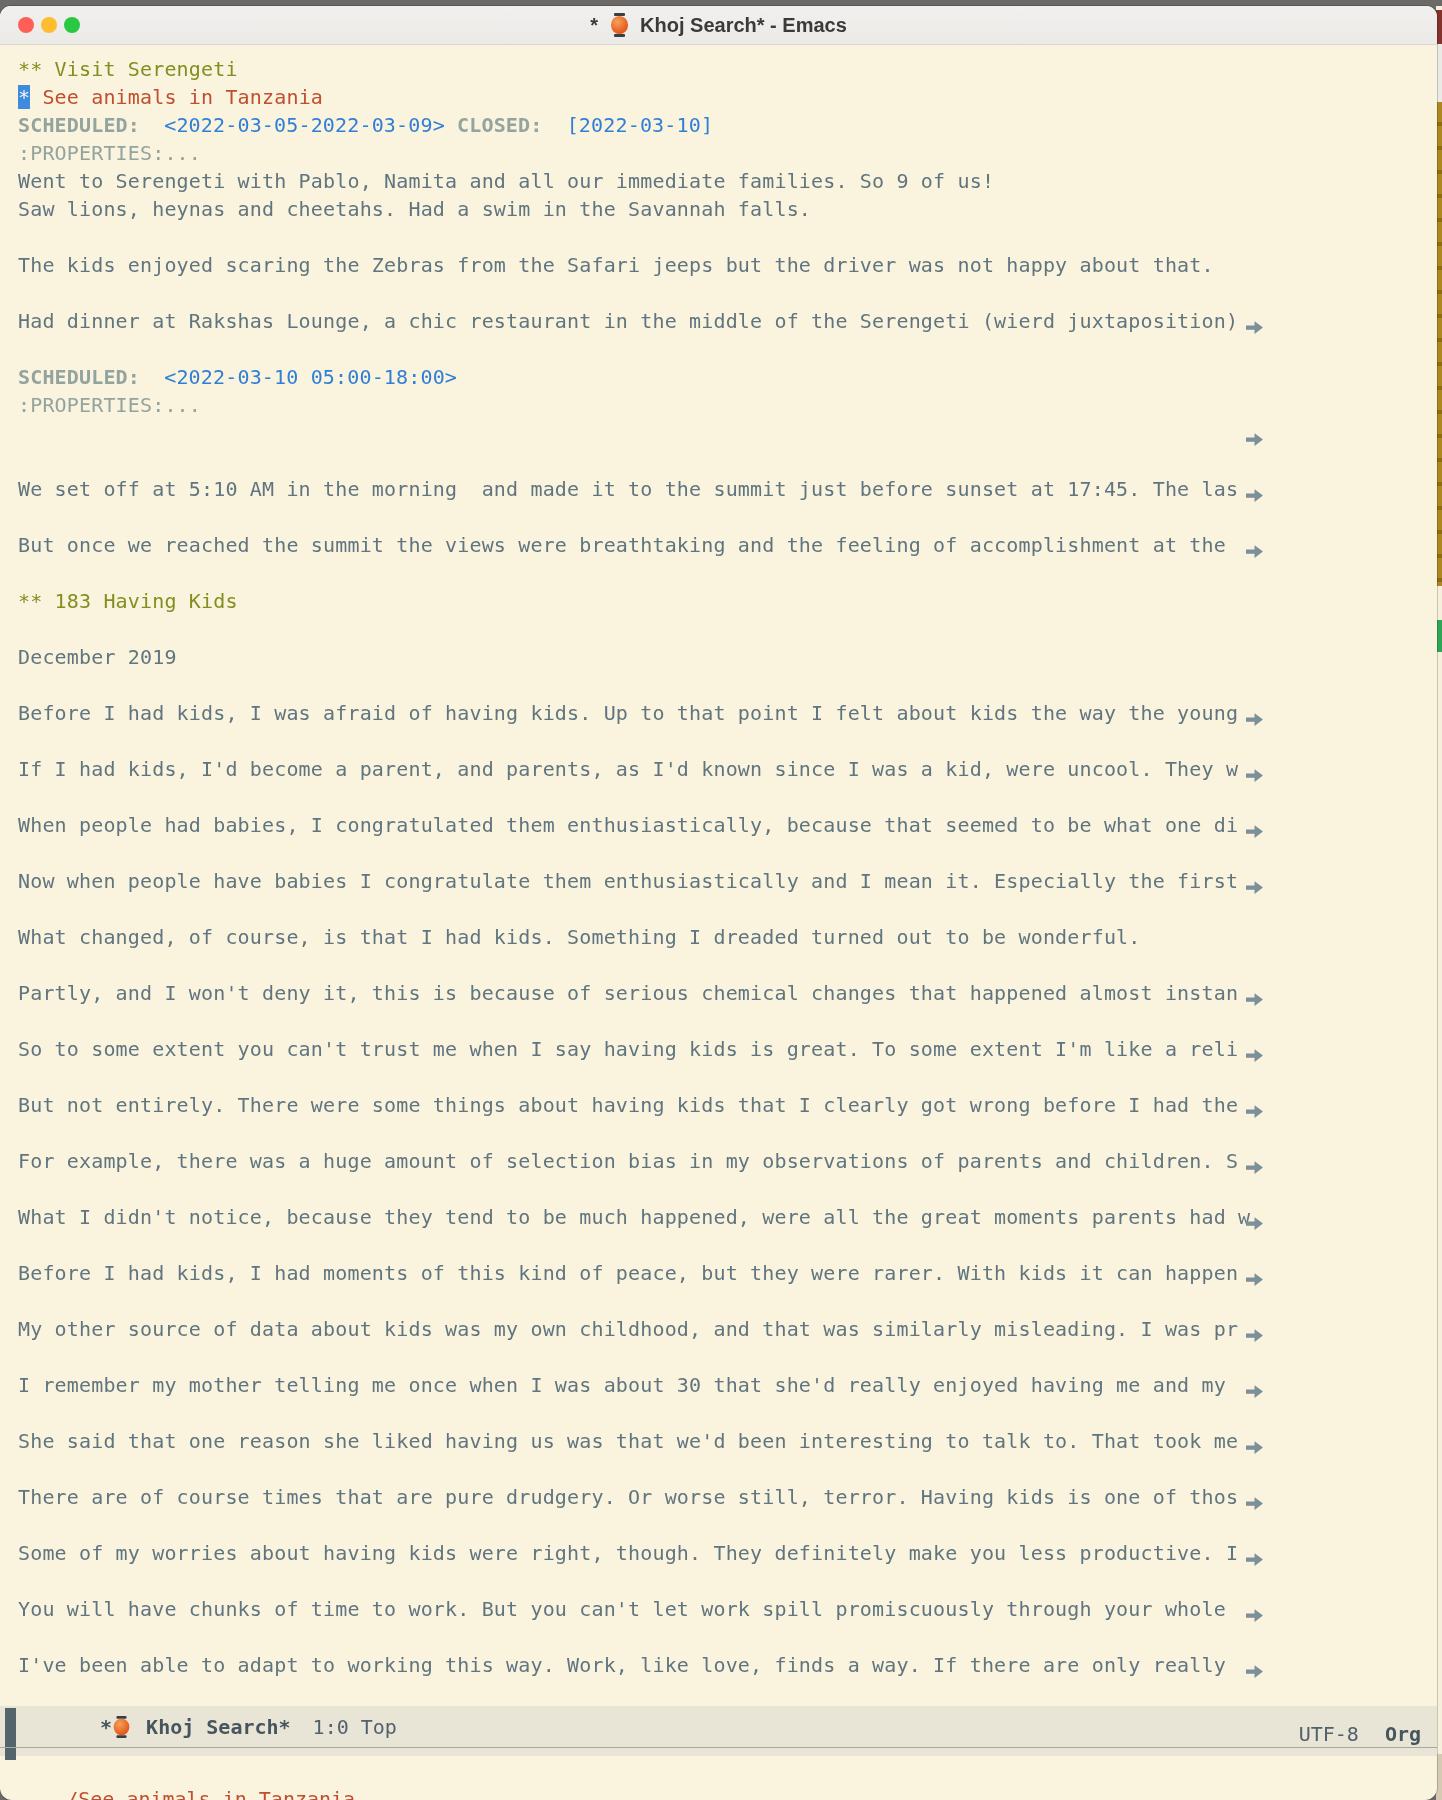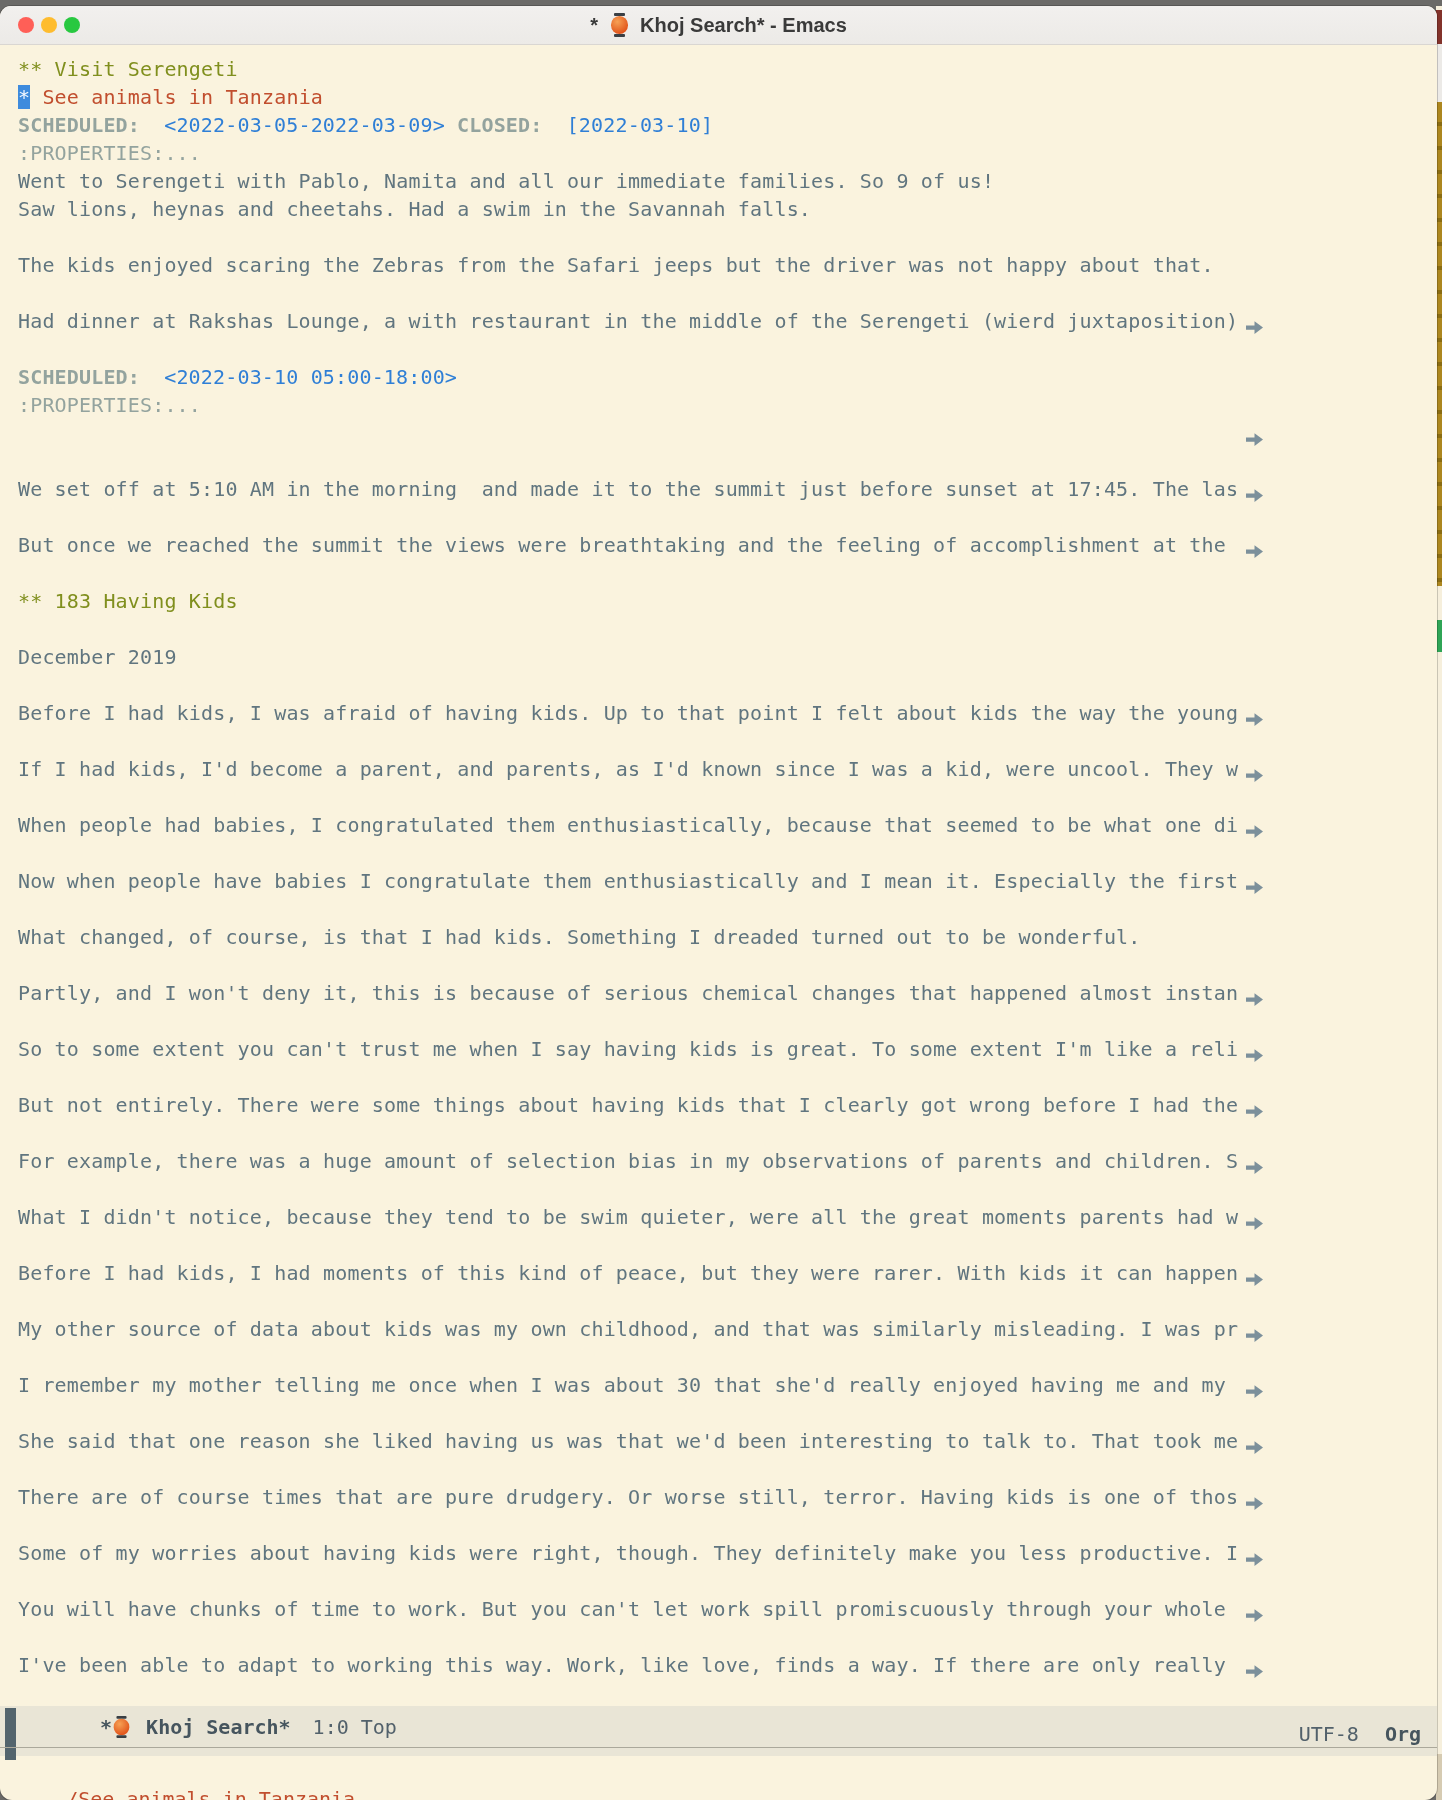--- a/index.html
+++ b/index.html
@@ -118,21 +118,21 @@
   <div class="buffer">
       <div class="line"><span class="seg-h2">** Visit Serengeti</span></div>
       <div class="line"><span class="seg-cursor">*</span><span class="seg-h1"> See animals in Tanzania</span></div>
       <div class="line"><span class="seg-kw">SCHEDULED:</span><span class="seg-body"> </span><span class="seg-ts">&lt;2022-03-05-2022-03-09&gt;</span><span class="seg-body"> </span><span class="seg-kw">CLOSED:</span><span class="seg-body"> </span><span class="seg-ts">[2022-03-10]</span></div>
       <div class="line"><span class="seg-meta">:PROPERTIES:...</span></div>
       <div class="line"><span class="seg-body">Went to Serengeti with Pablo, Namita and all our immediate families. So 9 of us!</span></div>
       <div class="line"><span class="seg-body">Saw lions, heynas and cheetahs. Had a swim in the Savannah falls.</span></div>
       <div class="line"></div>
       <div class="line"><span class="seg-body">The kids enjoyed scaring the Zebras from the Safari jeeps but the driver was not happy about that.</span></div>
       <div class="line"></div>
-      <div class="line"><span class="seg-body">Had dinner at Rakshas Lounge, a with restaurant in the middle of the Serengeti (wierd juxtaposition)</span><span class="wrap-arrow"><svg viewBox="0 0 16 12" width="17" height="13" aria-hidden="true">
+      <div class="line"><span class="seg-body">Had dinner at Rakshas Lounge, a chic restaurant in the middle of the Serengeti (wierd juxtaposition)</span><span class="wrap-arrow"><svg viewBox="0 0 16 12" width="17" height="13" aria-hidden="true">
             <path d="M0 4 h8 v-4 l8 6 -8 6 v-4 h-8 z" fill="currentColor"></path>
           </svg></span></div>
       <div class="line"></div>
       <div class="line"><span class="seg-kw">SCHEDULED:</span><span class="seg-body"> </span><span class="seg-ts">&lt;2022-03-10 05:00-18:00&gt;</span></div>
       <div class="line"><span class="seg-meta">:PROPERTIES:...</span></div>
       <div class="line"><span class="wrap-arrow"><svg viewBox="0 0 16 12" width="17" height="13" aria-hidden="true">
             <path d="M0 4 h8 v-4 l8 6 -8 6 v-4 h-8 z" fill="currentColor"></path>
           </svg></span></div>
       <div class="line"></div>
       <div class="line"><span class="seg-body">We set off at 5:10 AM in the morning  and made it to the summit just before sunset at 17:45. The las</span><span class="wrap-arrow"><svg viewBox="0 0 16 12" width="17" height="13" aria-hidden="true">
@@ -174,21 +174,21 @@
           </svg></span></div>
       <div class="line"></div>
       <div class="line"><span class="seg-body">But not entirely. There were some things about having kids that I clearly got wrong before I had the</span><span class="wrap-arrow"><svg viewBox="0 0 16 12" width="17" height="13" aria-hidden="true">
             <path d="M0 4 h8 v-4 l8 6 -8 6 v-4 h-8 z" fill="currentColor"></path>
           </svg></span></div>
       <div class="line"></div>
       <div class="line"><span class="seg-body">For example, there was a huge amount of selection bias in my observations of parents and children. S</span><span class="wrap-arrow"><svg viewBox="0 0 16 12" width="17" height="13" aria-hidden="true">
             <path d="M0 4 h8 v-4 l8 6 -8 6 v-4 h-8 z" fill="currentColor"></path>
           </svg></span></div>
       <div class="line"></div>
-      <div class="line"><span class="seg-body">What I didn't notice, because they tend to be swim quieter, were all the great moments parents had w</span><span class="wrap-arrow"><svg viewBox="0 0 16 12" width="17" height="13" aria-hidden="true">
+      <div class="line"><span class="seg-body">What I didn't notice, because they tend to be much happened, were all the great moments parents had w</span><span class="wrap-arrow"><svg viewBox="0 0 16 12" width="17" height="13" aria-hidden="true">
             <path d="M0 4 h8 v-4 l8 6 -8 6 v-4 h-8 z" fill="currentColor"></path>
           </svg></span></div>
       <div class="line"></div>
       <div class="line"><span class="seg-body">Before I had kids, I had moments of this kind of peace, but they were rarer. With kids it can happen</span><span class="wrap-arrow"><svg viewBox="0 0 16 12" width="17" height="13" aria-hidden="true">
             <path d="M0 4 h8 v-4 l8 6 -8 6 v-4 h-8 z" fill="currentColor"></path>
           </svg></span></div>
       <div class="line"></div>
       <div class="line"><span class="seg-body">My other source of data about kids was my own childhood, and that was similarly misleading. I was pr</span><span class="wrap-arrow"><svg viewBox="0 0 16 12" width="17" height="13" aria-hidden="true">
             <path d="M0 4 h8 v-4 l8 6 -8 6 v-4 h-8 z" fill="currentColor"></path>
           </svg></span></div>

